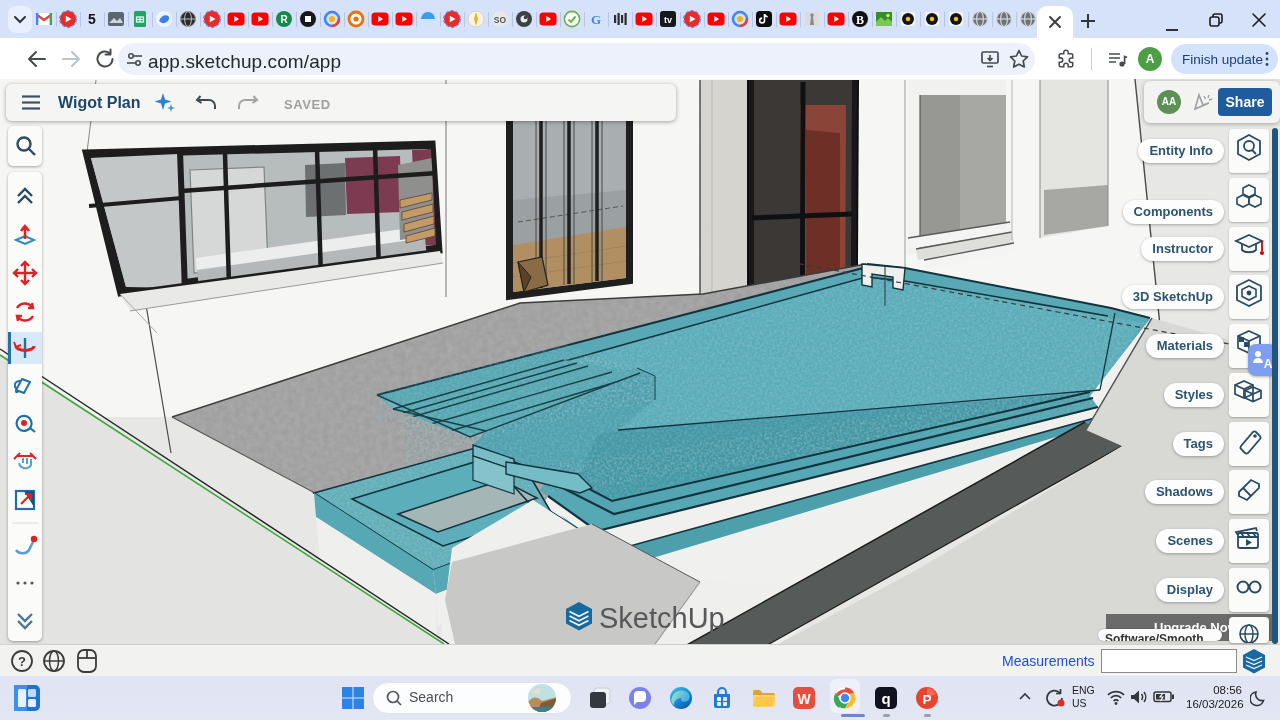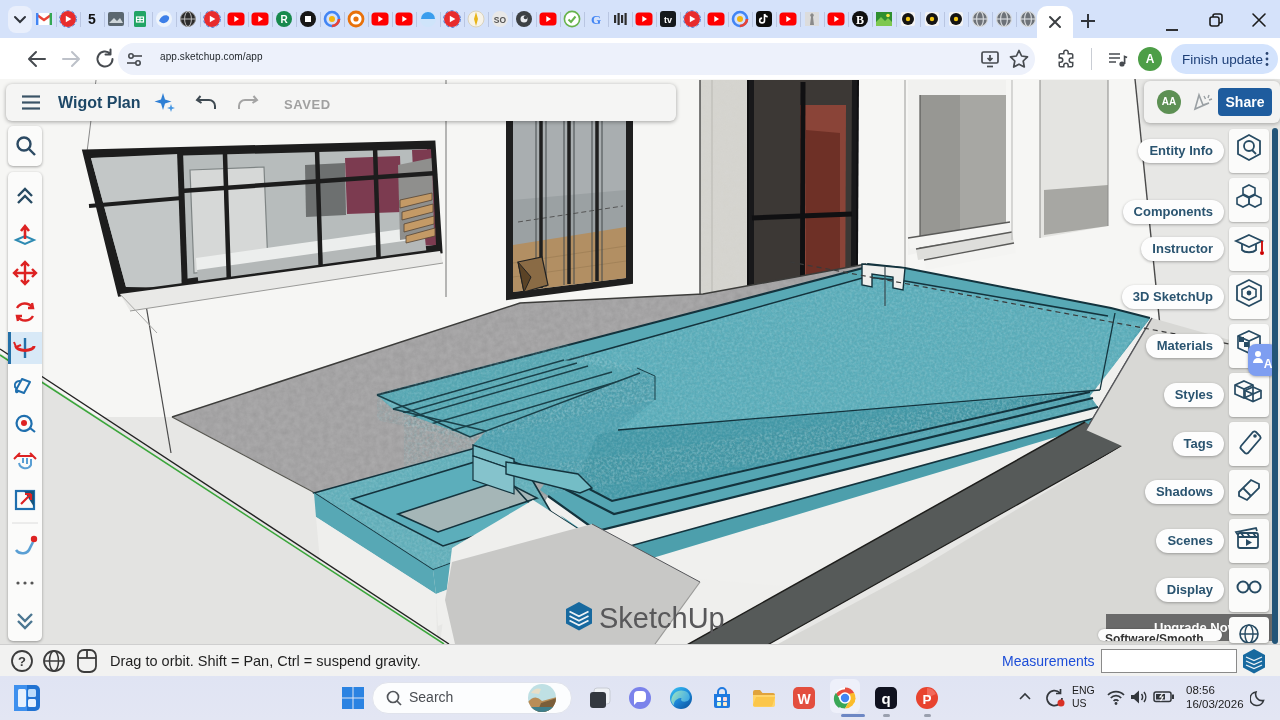--- a/index.html
+++ b/index.html
@@ -3,42 +3,42 @@
 <style>
 html,body{margin:0;padding:0;width:1280px;height:720px;overflow:hidden;background:#fff;
  font-family:"Liberation Sans",sans-serif;}
 .abs{position:absolute;}
 #tabstrip{position:absolute;left:0;top:0;width:1280px;height:38px;background:#d5e2fa;}
 #toolbar{position:absolute;left:0;top:38px;width:1280px;height:41px;background:#ffffff;}
 .fav{position:absolute;top:10px;width:18px;height:18px;border-radius:4px;}
 .favsep{position:absolute;top:12px;width:1px;height:15px;background:#b9c6e2;}
 #activetab{position:absolute;left:1037px;top:6px;width:36px;height:32px;background:#fff;border-radius:10px 10px 0 0;}
 #omni{position:absolute;left:118px;top:5px;width:917px;height:32px;border-radius:16px;background:#edf1fb;}
-#omnitext{position:absolute;left:148px;top:13px;font-size:10px;color:#24292e;letter-spacing:0.1px;margin-left:12px;}
+#omnitext{position:absolute;left:148px;top:13px;font-size:19px;color:#24292e;letter-spacing:0.1px;}
 #appbarL{position:absolute;left:6px;top:84px;width:670px;height:37px;background:#f5f5f4;border-radius:6px;box-shadow:0 1px 4px rgba(0,0,0,0.35);}
 #appbarR{position:absolute;left:1144px;top:81px;width:136px;height:42px;background:#f3f3f2;border-radius:6px;box-shadow:0 1px 4px rgba(0,0,0,0.3);}
 #wigot{position:absolute;left:52px;top:10px;font-size:16px;font-weight:bold;color:#1d4766;}
 #saved{position:absolute;left:278px;top:13px;font-size:13px;font-weight:bold;color:#a0a0a0;letter-spacing:0.6px;}
 #sharebtn{position:absolute;left:74px;top:7px;width:54px;height:28px;background:#1e5c9e;border-radius:4px;color:#fff;font-weight:bold;font-size:14px;text-align:center;line-height:28px;}
 #avAA{position:absolute;left:13px;top:9px;width:24px;height:24px;border-radius:50%;background:#5d9054;color:#fff;font-size:10px;font-weight:bold;text-align:center;line-height:24px;}
 #searchbtn{position:absolute;left:8px;top:126px;width:34px;height:40px;background:#fbfbfa;border-radius:5px;box-shadow:0 1px 3px rgba(0,0,0,0.35);}
 #toolrail{position:absolute;left:8px;top:172px;width:34px;height:469px;background:#fbfbfa;border-radius:5px;box-shadow:0 1px 3px rgba(0,0,0,0.35);}
 .rcell{position:absolute;left:1229px;width:40px;height:44px;background:#fbfbfa;border-radius:4px;box-shadow:0 1px 2px rgba(0,0,0,0.25);}
 .rlab{position:absolute;height:24px;border-radius:12px;background:#fdfdfd;box-shadow:0 1px 3px rgba(0,0,0,0.3);color:#2a5470;font-size:13px;font-weight:bold;line-height:24px;padding:0 11px;white-space:nowrap;}
 #scrollbar{position:absolute;z-index:8;left:1272px;top:128px;width:6px;height:516px;background:#235578;border-radius:3px;}
 #bluebtn{position:absolute;left:1248px;top:344px;width:29px;height:32px;background:#7e9ef1;border-radius:8px;box-shadow:0 1px 3px rgba(0,0,0,0.3);}
 #upbanner{position:absolute;z-index:5;left:1106px;top:614px;width:167px;height:27px;background:#6a6a6a;color:#fff;font-size:13px;font-weight:bold;}
 #uptip{position:absolute;z-index:7;left:1098px;top:629px;width:124px;height:12px;border-radius:7px;background:#fcfcfc;overflow:hidden;box-shadow:0 0 2px rgba(0,0,0,0.3);}
 #statusbar{position:absolute;left:0;top:644px;width:1280px;height:32px;background:#f2f2f1;border-top:1px solid #cfcfcf;box-sizing:border-box;}
 #statustext{position:absolute;left:110px;top:8px;font-size:14.5px;color:#1f1f1f;}
 #measlab{position:absolute;left:1002px;top:8px;font-size:14px;color:#1d4ed8;}
 #measbox{position:absolute;left:1101px;top:4px;width:134px;height:22px;background:#fff;border:1px solid #8a8a8a;}
 #taskbar{position:absolute;left:0;top:676px;width:1280px;height:44px;background:linear-gradient(180deg,#e0e4f3,#e3e6f3);}
 .tbtext{position:absolute;font-size:10.5px;color:#1c1c1c;line-height:13px;}
-#clock{position:absolute;left:1186px;top:7px;width:56px;text-align:left;font-size:11.5px;color:#1c1c1c;line-height:14px;}
+#clock{position:absolute;left:1186px;top:7px;width:56px;text-align:right;font-size:11.5px;color:#1c1c1c;line-height:14px;}
 </style></head><body>
 <div id="tabstrip">
     <div style="position:absolute;left:8px;top:6px;width:24px;height:27px;border-radius:8px;background:#e9effc;"><svg width="24" height="27">
         <path d="M7 11 l5 5 l5 -5" stroke="#30343b" stroke-width="2" fill="none" stroke-linecap="round"></path>
       </svg></div>
     <div class="fav" style="left:35px;"><svg width="18" height="18">
         <rect x="1" y="3" width="16" height="12" rx="1.5" fill="#fff"></rect>
         <path d="M2 5 L9 10 L16 5" stroke="#ea4335" stroke-width="2.4" fill="none"></path>
         <rect x="1" y="3" width="2.4" height="12" fill="#4285f4"></rect>
         <rect x="14.6" y="3" width="2.4" height="12" fill="#34a853"></rect>
@@ -812,21 +812,20 @@
 <svg class="abs" style="left:42px;top:4px;" width="24" height="24">
       <circle cx="12" cy="12" r="10" fill="none" stroke="#3c3c3c" stroke-width="1.8"></circle>
       <ellipse cx="12" cy="12" rx="4.5" ry="10" fill="none" stroke="#3c3c3c" stroke-width="1.5"></ellipse>
       <line x1="2" y1="12" x2="22" y2="12" stroke="#3c3c3c" stroke-width="1.5"></line>
     </svg>
 <svg class="abs" style="left:75px;top:3px;" width="24" height="26">
       <rect x="3" y="2" width="18" height="22" rx="6" fill="none" stroke="#3c3c3c" stroke-width="1.8"></rect>
       <line x1="12" y1="2" x2="12" y2="10" stroke="#3c3c3c" stroke-width="1.8"></line>
       <line x1="3" y1="10" x2="21" y2="10" stroke="#3c3c3c" stroke-width="1.8"></line>
     </svg>
-<div id="statustext">Drag to orbit. Shift = Pan, Ctrl = suspend gravity.</div>
 <div id="measlab">Measurements</div>
 <div id="measbox"></div>
 <svg class="abs" style="left:1242px;top:4px;" width="24" height="25">
       <polygon points="12,0 23,6 23,18.5 12,24.5 1,18.5 1,6" fill="#17699f"></polygon>
       <path d="M4,8 L12,11.5 L20,8 M4,12 L12,15.5 L20,12 M4,16 L12,19.5 L20,16" stroke="#eef3f7" stroke-width="1.3" fill="none"></path>
     </svg>
 </div>
 
 <div id="taskbar">
 <svg class="abs" style="left:14px;top:9px;" width="26" height="26">

